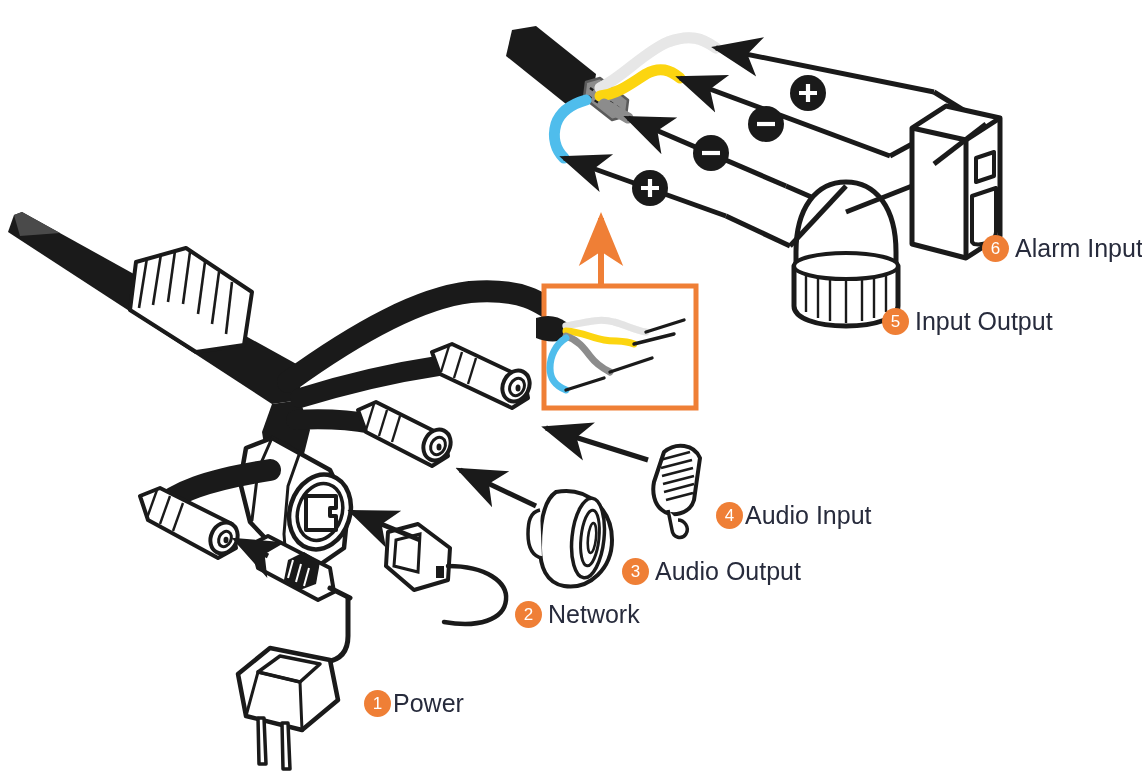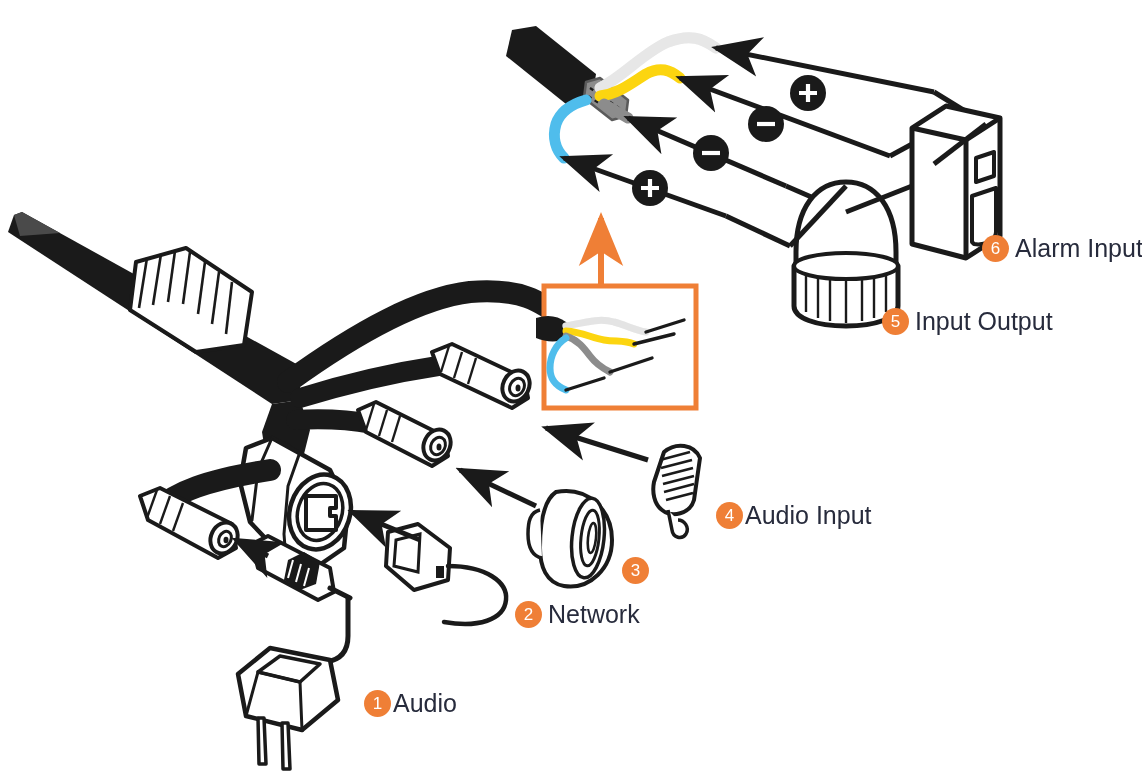--- a/index.html
+++ b/index.html
@@ -305,30 +305,31 @@
     </g>
 
     <path d="M790,246 L846,186" stroke="#1a1a1a" stroke-width="5" fill="none"></path>
 
     <path d="M986,124 L934,164" stroke="#1a1a1a" stroke-width="5" fill="none"></path>
     <path d="M846,212 L912,186" stroke="#1a1a1a" stroke-width="5" fill="none"></path>
   </svg>
 
   <div class="legend-label lbl-1">
     <span class="legend-badge">1</span>
-    <span class="legend-text">Audio</span>
+    <span class="legend-text">Power</span>
   </div>
 
   <div class="legend-label lbl-2">
     <span class="legend-badge">2</span>
     <span class="legend-text">Network</span>
   </div>
 
   <div class="legend-label lbl-3">
     <span class="legend-badge">3</span>
+    <span class="legend-text">Audio Output</span>
   </div>
 
   <div class="legend-label lbl-4">
     <span class="legend-badge">4</span>
     <span class="legend-text">Audio Input</span>
   </div>
 
   <div class="legend-label lbl-5">
     <span class="legend-badge">5</span>
     <span class="legend-text">Input Output</span>

